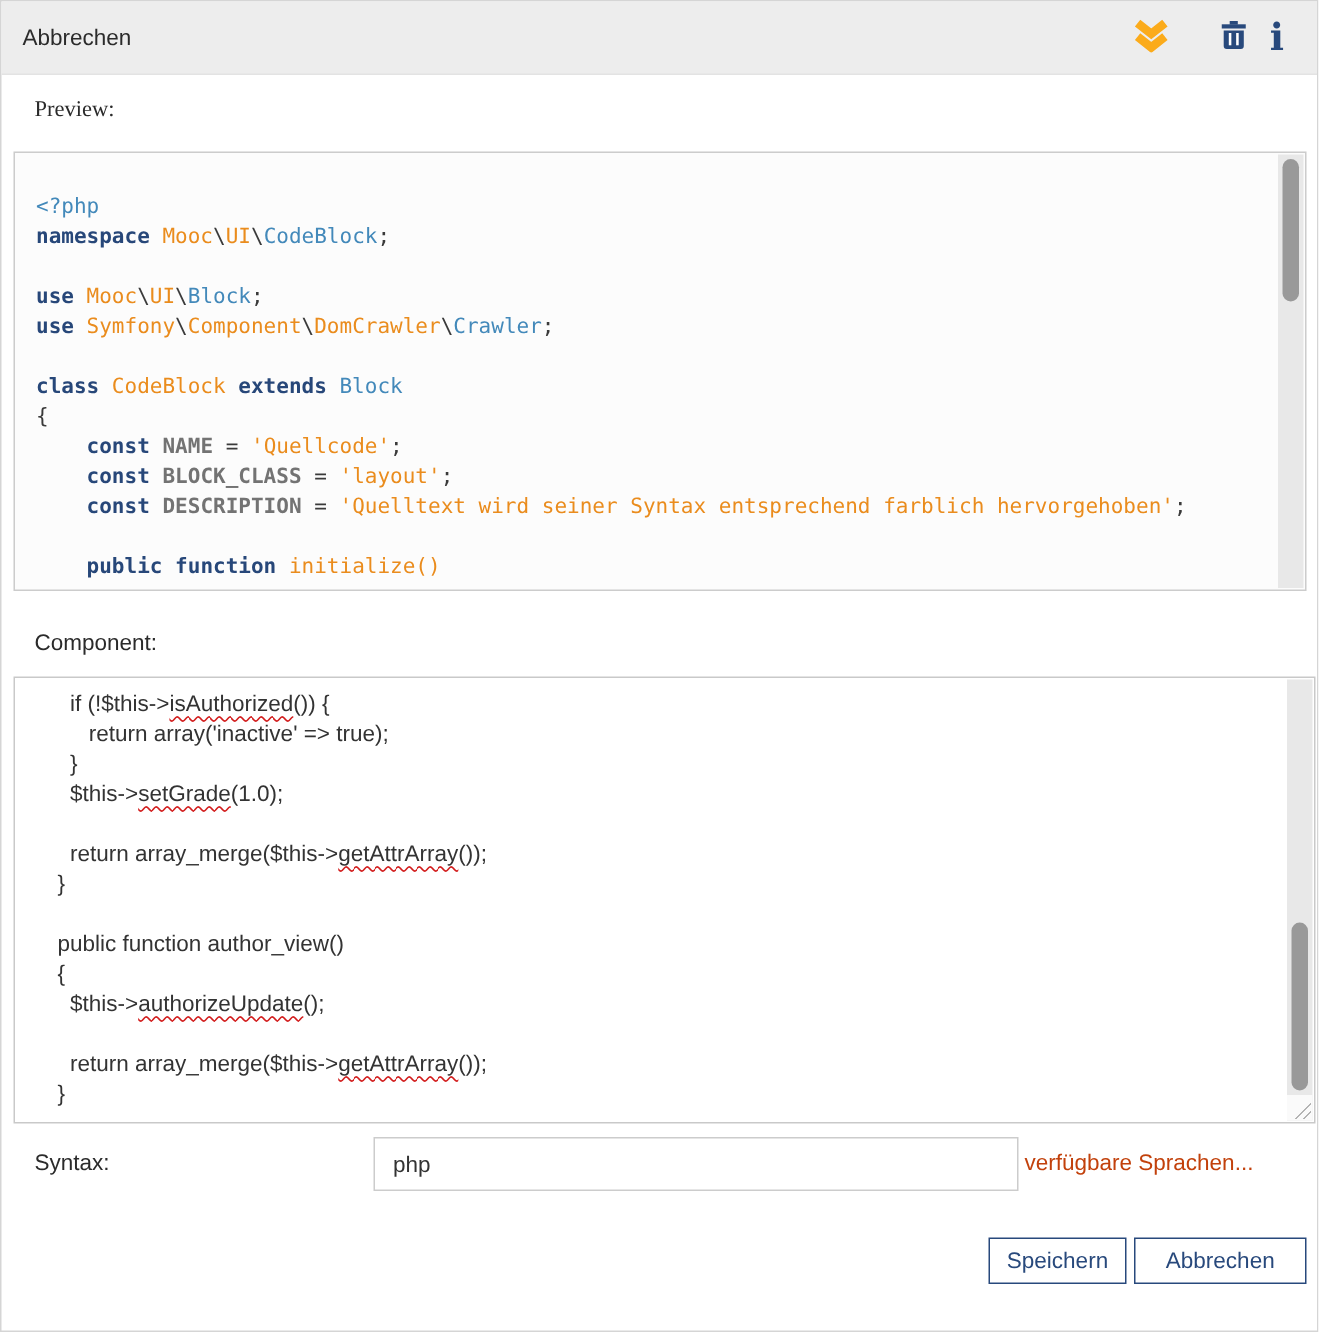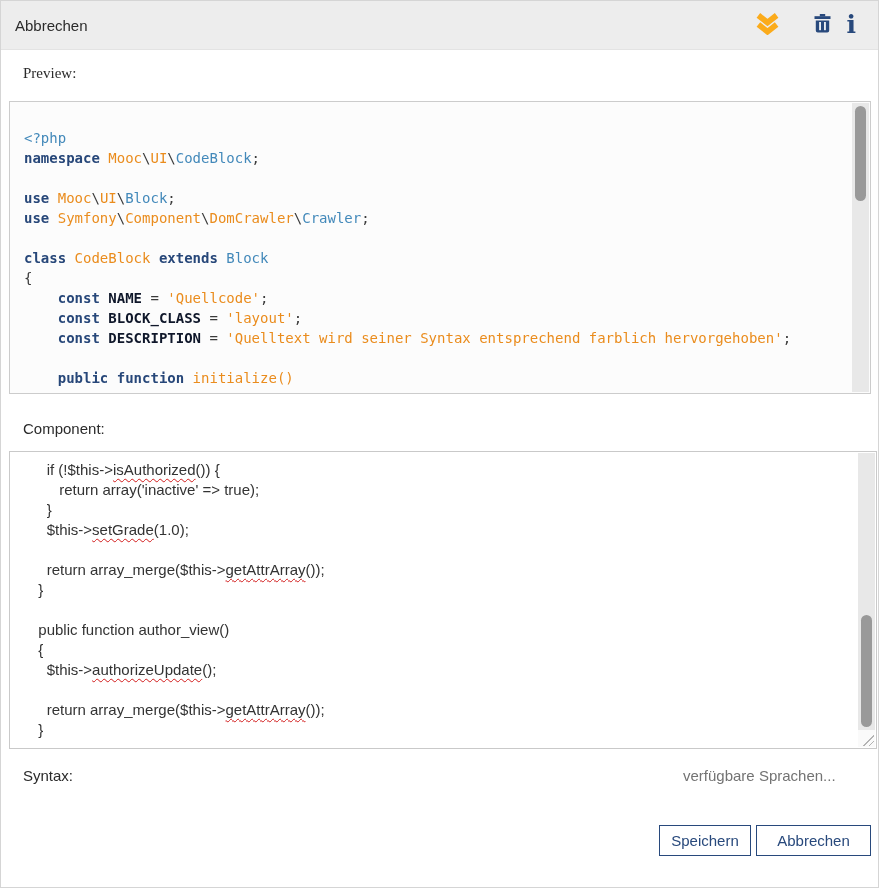--- a/index.html
+++ b/index.html
@@ -60,21 +60,21 @@
     font-family: "DejaVu Sans Mono", monospace;
     font-size: 14px; line-height: 20px;
     white-space: pre;
     overflow: hidden;
   }
   .tok-k  { color: #274779; font-weight: bold; }
   .tok-i  { color: #ea8c1d; }
   .tok-c  { color: #4389ba; }
   .tok-s  { color: #ea8c1d; }
   .tok-p  { color: #3a3a3a; }
-  .tok-pb { color: #0f172a; font-weight: bold; }
+  .tok-pb { color: #737373; font-weight: bold; }
   
   .vscroll {
     position: absolute; right: 1px; top: 1px; bottom: 1px; width: 17px;
     background: #e8e8e8;
   }
   .vthumb {
     position: absolute; left: 3px; width: 11px;
     background: #999999; border-radius: 6px;
     cursor: pointer;
   }
@@ -121,21 +121,21 @@
     position: absolute; left: 248px; top: 757px;
     width: 430px; height: 36px;
     border: 1px solid #cccccc;
     padding: 0 12px;
     font-family: "Liberation Sans", sans-serif;
     font-size: 15px; color: #333333;
     background: #ffffff;
   }
   .lang-link {
     position: absolute; left: 682px; top: 766px;
-    font-size: 15px; color: #737373;
+    font-size: 15px; color: #c2410c;
     text-decoration: none; cursor: pointer;
   }
   
   .btn {
     position: absolute; top: 824px; height: 31px;
     background: #ffffff;
     border: 1.5px solid #28497c;
     color: #28497c;
     font-family: "Liberation Sans", sans-serif;
     font-size: 15px;
@@ -190,18 +190,19 @@
 
   <div class="editor-box">
     <div class="editor-code"><div><span>    if (!$this-&gt;</span><span class="misspelled">isAuthorized</span><span>()) {</span></div><div><span>       return array('inactive' =&gt; true);</span></div><div><span>    }</span></div><div><span>    $this-&gt;</span><span class="misspelled">setGrade</span><span>(1.0);</span></div><div>&nbsp;</div><div><span>    return array_merge($this-&gt;</span><span class="misspelled">getAttrArray</span><span>());</span></div><div><span>  }</span></div><div>&nbsp;</div><div><span>  public function author_view()</span></div><div><span>  {</span></div><div><span>    $this-&gt;</span><span class="misspelled">authorizeUpdate</span><span>();</span></div><div>&nbsp;</div><div><span>    return array_merge($this-&gt;</span><span class="misspelled">getAttrArray</span><span>());</span></div><div><span>  }</span></div></div>
     <div class="vscroll">
       <div class="vthumb" id="editor-thumb"></div>
     </div>
     <div class="resize-corner"></div>
   </div>
 
   <div class="section-label" id="language-label">Syntax:</div>
+  <input class="language-input" type="text" value="php" style="">
   <a class="lang-link">verfügbare Sprachen...</a>
 
   <button class="btn" id="save-button">Speichern</button>
   <button class="btn" id="cancel-button">Abbrechen</button>
 
 </div>
 
 </body></html>

